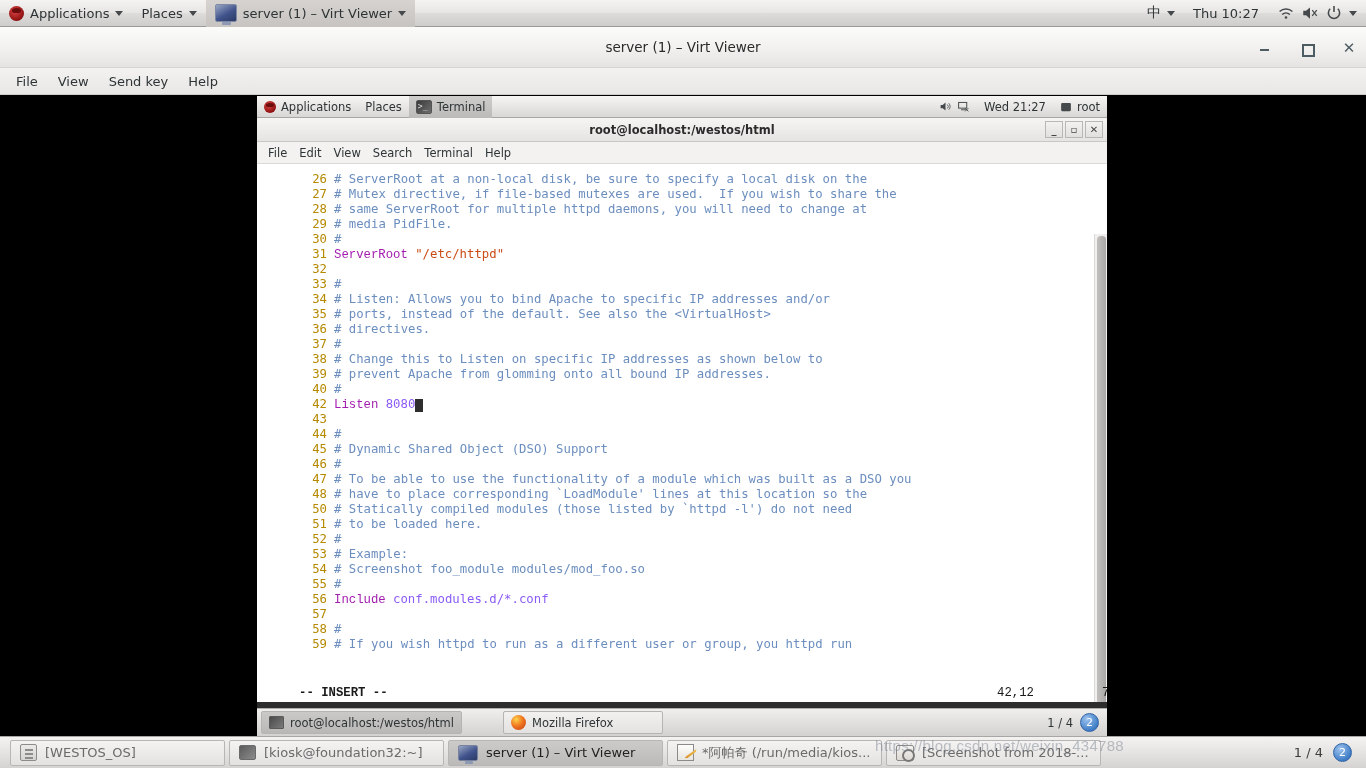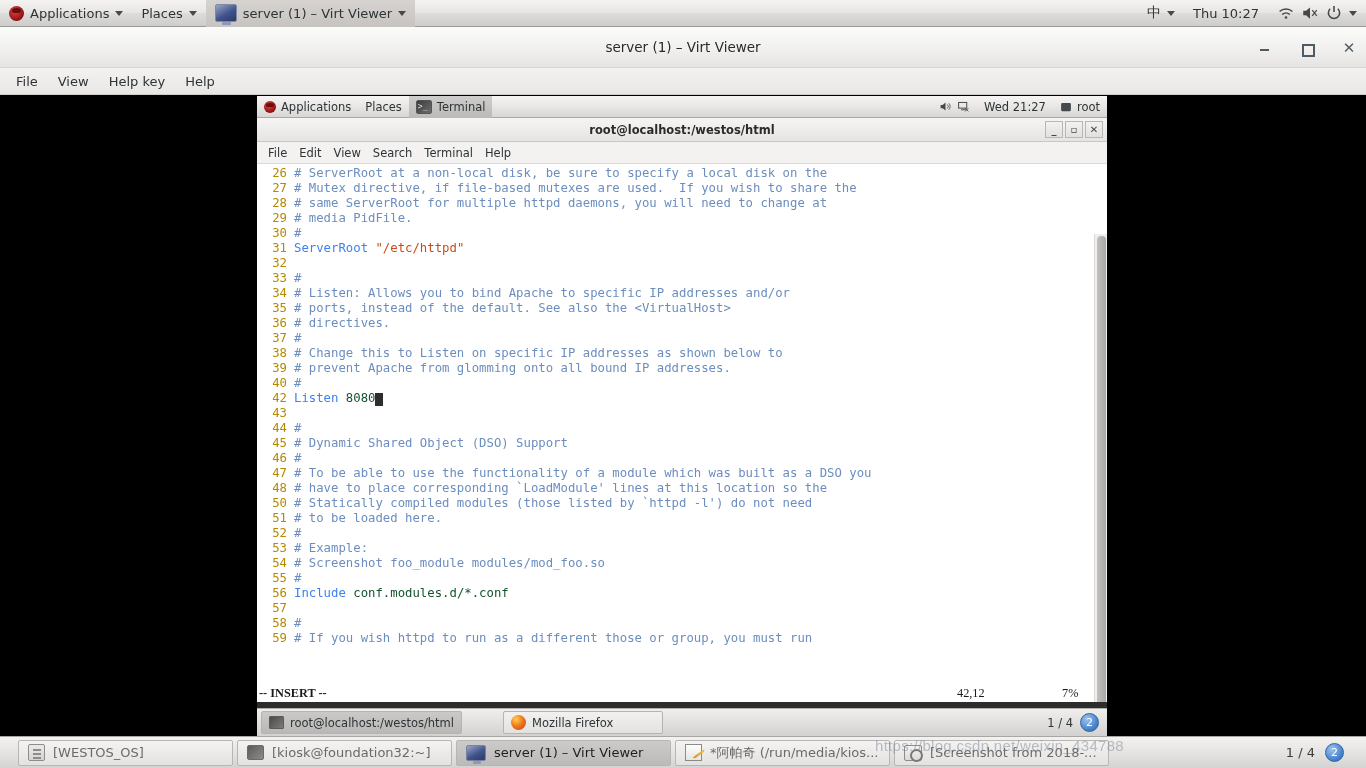--- a/index.html
+++ b/index.html
@@ -104,32 +104,33 @@
   }
   .term-winbtns { position:absolute; right:4px; top:3px; display:flex; gap:2px;}
   .twb { width: 18px; height: 17px; border:1px solid #b9b7b5; background:linear-gradient(to bottom,#f3f2f1,#e2e0de);
     font-size:10px; color:#444; text-align:center; line-height:15px;}
   .term-menubar { height: 22px; background:#f3f2f1; border-bottom:1px solid #dcdad8;
     display:flex; align-items:center; gap:2px; padding-left:6px; font-size:11.5px; color:#2e3436;}
   .term-menubar span { padding: 2px 5px; }
   .term-body {
     flex: 1 1 auto; background:#ffffff; position: relative; overflow:hidden;
     font-family: "DejaVu Sans Mono", monospace; font-size: 12.3px; line-height: 15px;
-    padding: 2px 0 0 0;
+    padding: 8px 0 0 0;
+    margin-left: 40px;
   }
   .vline { white-space: pre; height: 15px; padding-left: 2px; }
   .ln { color: #b58900; display:inline-block; width: 28px; text-align: right; margin-right: 7px;}
   .cmt { color: #6c8ebf; }
-  .dir { color: #3b82f6; }
+  .dir { color: #a21caf; font-family: Liberation Mono, monospace; }
   .str { color: #cb4b16; }
-  .val { color: #14532d; text-align: center; }
+  .val { color: #8b5cf6; text-align: center; }
   .cursor { background:#2e2e2e; color:#2e2e2e; display:inline-block; width: 7.4px; height: 13px; vertical-align: -2px;}
   .term-status {
     position: absolute; left: 0; bottom: 0; width: 100%; height: 17px;
-    font-family: Liberation Serif, serif; font-size: 12.3px; color: #1a1a1a;
+    font-family: Liberation Mono, monospace; font-size: 12.3px; color: #1a1a1a;
     display: flex; align-items: center;
   }
   .ts-mode { font-weight: bold; padding-left: 2px; }
   .ts-pos { position: absolute; left: 700px; }
   .ts-pct { position: absolute; left: 805px; }
   .term-scroll {
     position: absolute; right: 0; top: 70px; width: 13px; height: 514px;
     background: #f0efee; border-left: 1px solid #dcdad8;
   }
   .term-scroll .thumb { position:absolute; left:2px; top:2px; width:9px; height:500px;
@@ -154,21 +155,21 @@
   .ff-icon { width: 15px; height: 15px; border-radius: 50%;
     background: radial-gradient(circle at 35% 30%, #ffd24d 0%, #f07820 45%, #c63c12 100%); }
   .term-icon-tiny { width: 15px; height: 13px; background: linear-gradient(135deg,#4a4a4a,#7b7b7b);
     border:1px solid #5a5a5a; border-radius:1px;}
 
   
   .host-taskbar {
     position: absolute; left: 0; bottom: 0; width: 1366px; height: 32px;
     background: linear-gradient(to bottom,#f3f2f1 0%,#e6e4e2 50%,#d5d3d1 100%);
     border-top: 1px solid #a8a6a4;
-    display: flex; align-items: center; gap: 4px; padding: 0 18px;
+    display: flex; align-items: center; gap: 4px; padding: 0 10px;
     font-size: 13px; color: #3b3b3b;
   }
   .ht-item {
     display:flex; align-items:center; gap:8px; height: 26px; padding: 0 9px;
     border: 1px solid #b8b6b4; border-radius: 2px; white-space: nowrap;
     overflow: hidden; flex: 1 1 0; max-width: 215px;
   }
   .ht-item.inactive { background: linear-gradient(to bottom,#f4f3f2,#e4e2e0); color:#6a6a6a;}
   .ht-item.active { background: linear-gradient(to bottom,#cdcbc9,#bcbab8); color:#1f1f1f;}
   .ht-right { margin-left: auto; display:flex; align-items:center; gap:10px; padding-right: 4px;}
@@ -241,21 +242,21 @@
       <span class="vv-title">server (1) – Virt Viewer</span>
       <div class="vv-winbtns">
         <span class="wb min"></span>
         <span class="wb max"></span>
         <span class="wb close">✕</span>
       </div>
     </div>
     <div class="vv-menubar">
       <span class="mi">File</span>
       <span class="mi">View</span>
-      <span class="mi">Help key</span>
+      <span class="mi">Send key</span>
       <span class="mi">Help</span>
     </div>
   </div>
 
   <div class="guest">
 
     <div class="guest-topbar">
       <div class="gi">
         <span class="redhat-logo-sm"></span>
         <span>Applications</span>
@@ -334,21 +335,21 @@
             <div class="vline"><span class="ln">48</span><span class="cmt"># have to place corresponding `LoadModule' lines at this location so the</span></div>
             <div class="vline"><span class="ln">50</span><span class="cmt"># Statically compiled modules (those listed by `httpd -l') do not need</span></div>
             <div class="vline"><span class="ln">51</span><span class="cmt"># to be loaded here.</span></div>
             <div class="vline"><span class="ln">52</span><span class="cmt">#</span></div>
             <div class="vline"><span class="ln">53</span><span class="cmt"># Example:</span></div>
             <div class="vline"><span class="ln">54</span><span class="cmt"># Screenshot foo_module modules/mod_foo.so</span></div>
             <div class="vline"><span class="ln">55</span><span class="cmt">#</span></div>
             <div class="vline"><span class="ln">56</span><span class="dir">Include</span><span class="val"> conf.modules.d/*.conf</span></div>
             <div class="vline"><span class="ln">57</span></div>
             <div class="vline"><span class="ln">58</span><span class="cmt">#</span></div>
-            <div class="vline"><span class="ln">59</span><span class="cmt"># If you wish httpd to run as a different those or group, you must run</span></div>
+            <div class="vline"><span class="ln">59</span><span class="cmt"># If you wish httpd to run as a different user or group, you httpd run</span></div>
           </div>
         <div class="term-scroll">
           <div class="thumb"></div>
         </div>
         <div class="term-status">
           <span class="ts-mode">-- INSERT --</span>
           <span class="ts-pos">42,12</span>
           <span class="ts-pct">7%</span>
         </div>
       </div>

